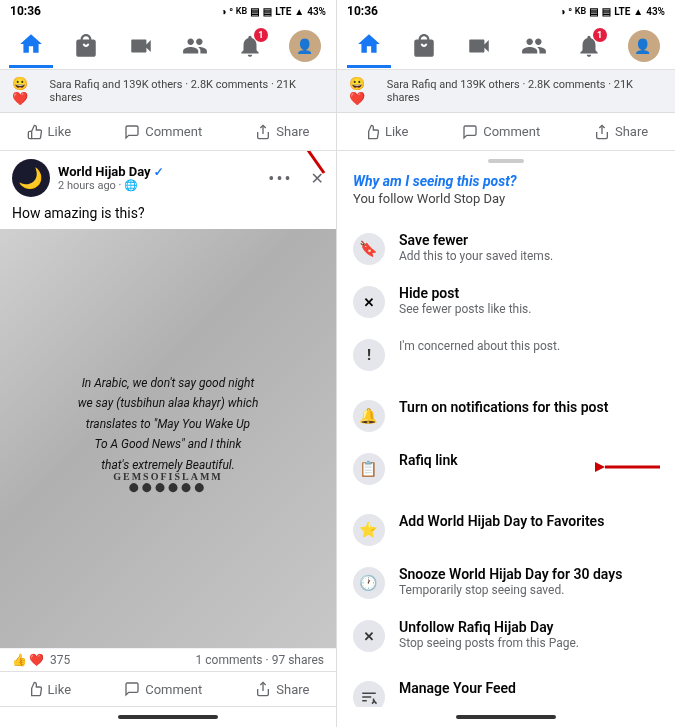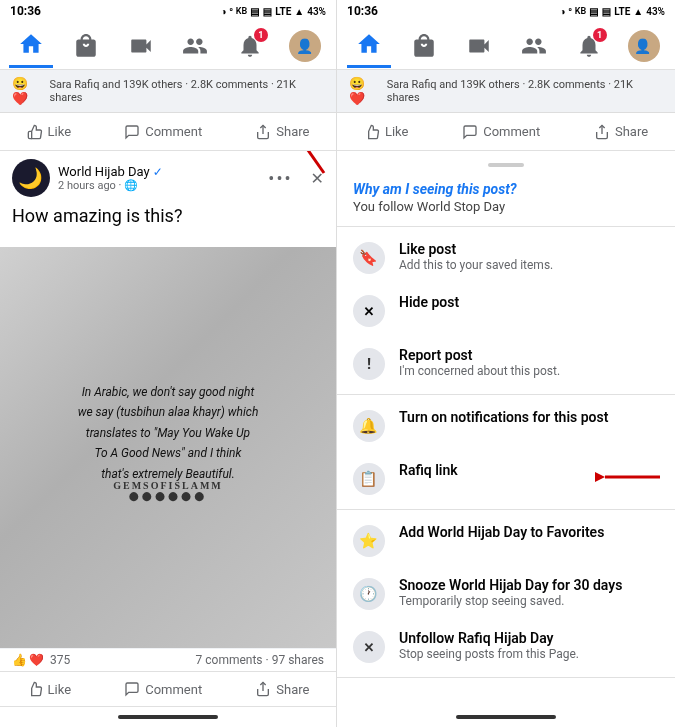--- a/index.html
+++ b/index.html
@@ -151,39 +151,39 @@
       display: flex;
       align-items: center;
       justify-content: center;
       font-size: 16px;
       flex-shrink: 0;
       overflow: hidden;
     }
     .post-author-info { flex: 1; }
     .post-author-name {
       font-size: 13px;
-      font-weight: 400;
+      font-weight: 700;
       color: #050505;
       display: flex;
       align-items: center;
       gap: 3px;
     }
     .verified { color: #1877f2; font-size: 12px; }
     .post-time { font-size: 11px; color: #65676b; }
     .post-options {
       display: flex;
       align-items: center;
       gap: 10px;
       color: #65676b;
       font-size: 18px;
       cursor: pointer;
     }
     .post-text {
-      padding: 4px 12px 21px;
-      font-size: 18px;
+      padding: 4px 12px 8px;
+      font-size: 14px;
       color: #050505;
     }
     .post-image {
       flex: 1;
       background: #0f172a;
       overflow: hidden;
       position: relative;
       display: flex;
       align-items: center;
       justify-content: center;
@@ -520,21 +520,21 @@
       </div>
     </div>
 
     <div class="post-bottom-meta">
       <div class="reactions">
         <span>👍</span>
         <span>❤️</span>
       </div>
       <span>375</span>
       <span style="margin-left:auto;">
-        <span>7 comments</span>
+        <span>1 comments</span>
         <span> · </span>
         <span>97 shares</span>
       </span>
     </div>
 
     <div class="post-actions">
       <div class="action-btn">
         <svg width="16" height="16" viewBox="0 0 24 24" fill="none" stroke="#65676b" stroke-width="2">
             <path d="M14 9V5a3 3 0 0 0-3-3l-4 9v11h11.28a2 2 0 0 0 2-1.7l1.38-9a2 2 0 0 0-2-2.3H14z"></path>
           </svg>
@@ -650,36 +650,36 @@
     </div>
 
     <div class="dropdown-why">Why am I seeing this post?</div>
     <div class="dropdown-subtitle">You follow World Stop Day</div>
 
     <div class="dropdown-divider"></div>
 
     <div class="dropdown-item">
       <div class="dropdown-item-icon" style="background:#e4e6eb;">🔖</div>
       <div class="dropdown-item-content">
-        <div class="dropdown-item-title">Like post</div>
+        <div class="dropdown-item-title">Save fewer</div>
         <div class="dropdown-item-desc">Add this to your saved items.</div>
       </div>
     </div>
 
     <div class="dropdown-item">
       <div class="dropdown-item-icon" style="background:#e4e6eb;font-size:13px;font-weight:700;">✕</div>
       <div class="dropdown-item-content">
         <div class="dropdown-item-title">Hide post</div>
+        <div class="dropdown-item-desc">See fewer posts like this.</div>
       </div>
     </div>
 
     <div class="dropdown-item">
       <div class="dropdown-item-icon" style="background:#e4e6eb;font-weight:700;color:#333;">!</div>
       <div class="dropdown-item-content">
-        <div class="dropdown-item-title">Report post</div>
         <div class="dropdown-item-desc">I'm concerned about this post.</div>
       </div>
     </div>
 
     <div class="dropdown-divider"></div>
 
     <div class="dropdown-item">
       <div class="dropdown-item-icon" style="background:#e4e6eb;">🔔</div>
       <div class="dropdown-item-content">
         <div class="dropdown-item-title">Turn on notifications for this post</div>
@@ -724,19 +724,29 @@
     <div class="dropdown-item">
       <div class="dropdown-item-icon" style="background:#e4e6eb;font-size:13px;font-weight:700;color:#333;">✕</div>
       <div class="dropdown-item-content">
         <div class="dropdown-item-title">Unfollow Rafiq Hijab Day</div>
         <div class="dropdown-item-desc">Stop seeing posts from this Page.</div>
       </div>
     </div>
 
     <div class="dropdown-divider"></div>
 
+    <div class="dropdown-item">
+      <div class="dropdown-item-icon" style="background:#e4e6eb;">
+        <svg width="18" height="18" viewBox="0 0 24 24" fill="#444">
+            <path d="M3 18h6v-2H3v2zm0-5h12v-2H3v2zm0-7v2h18V6H3zm16 9.34V14h-2v4.34l-1.76 1.76L16.66 21.5 19 19.17l2.34 2.33 1.42-1.42L21 18.34z"></path>
+          </svg>
+      </div>
+      <div class="dropdown-item-content">
+        <div class="dropdown-item-title">Manage Your Feed</div>
+      </div>
+    </div>
 
   </div>
 
   <div class="right-home-indicator">
     <div class="home-bar"></div>
   </div>
 </div>
 
 </body></html>

